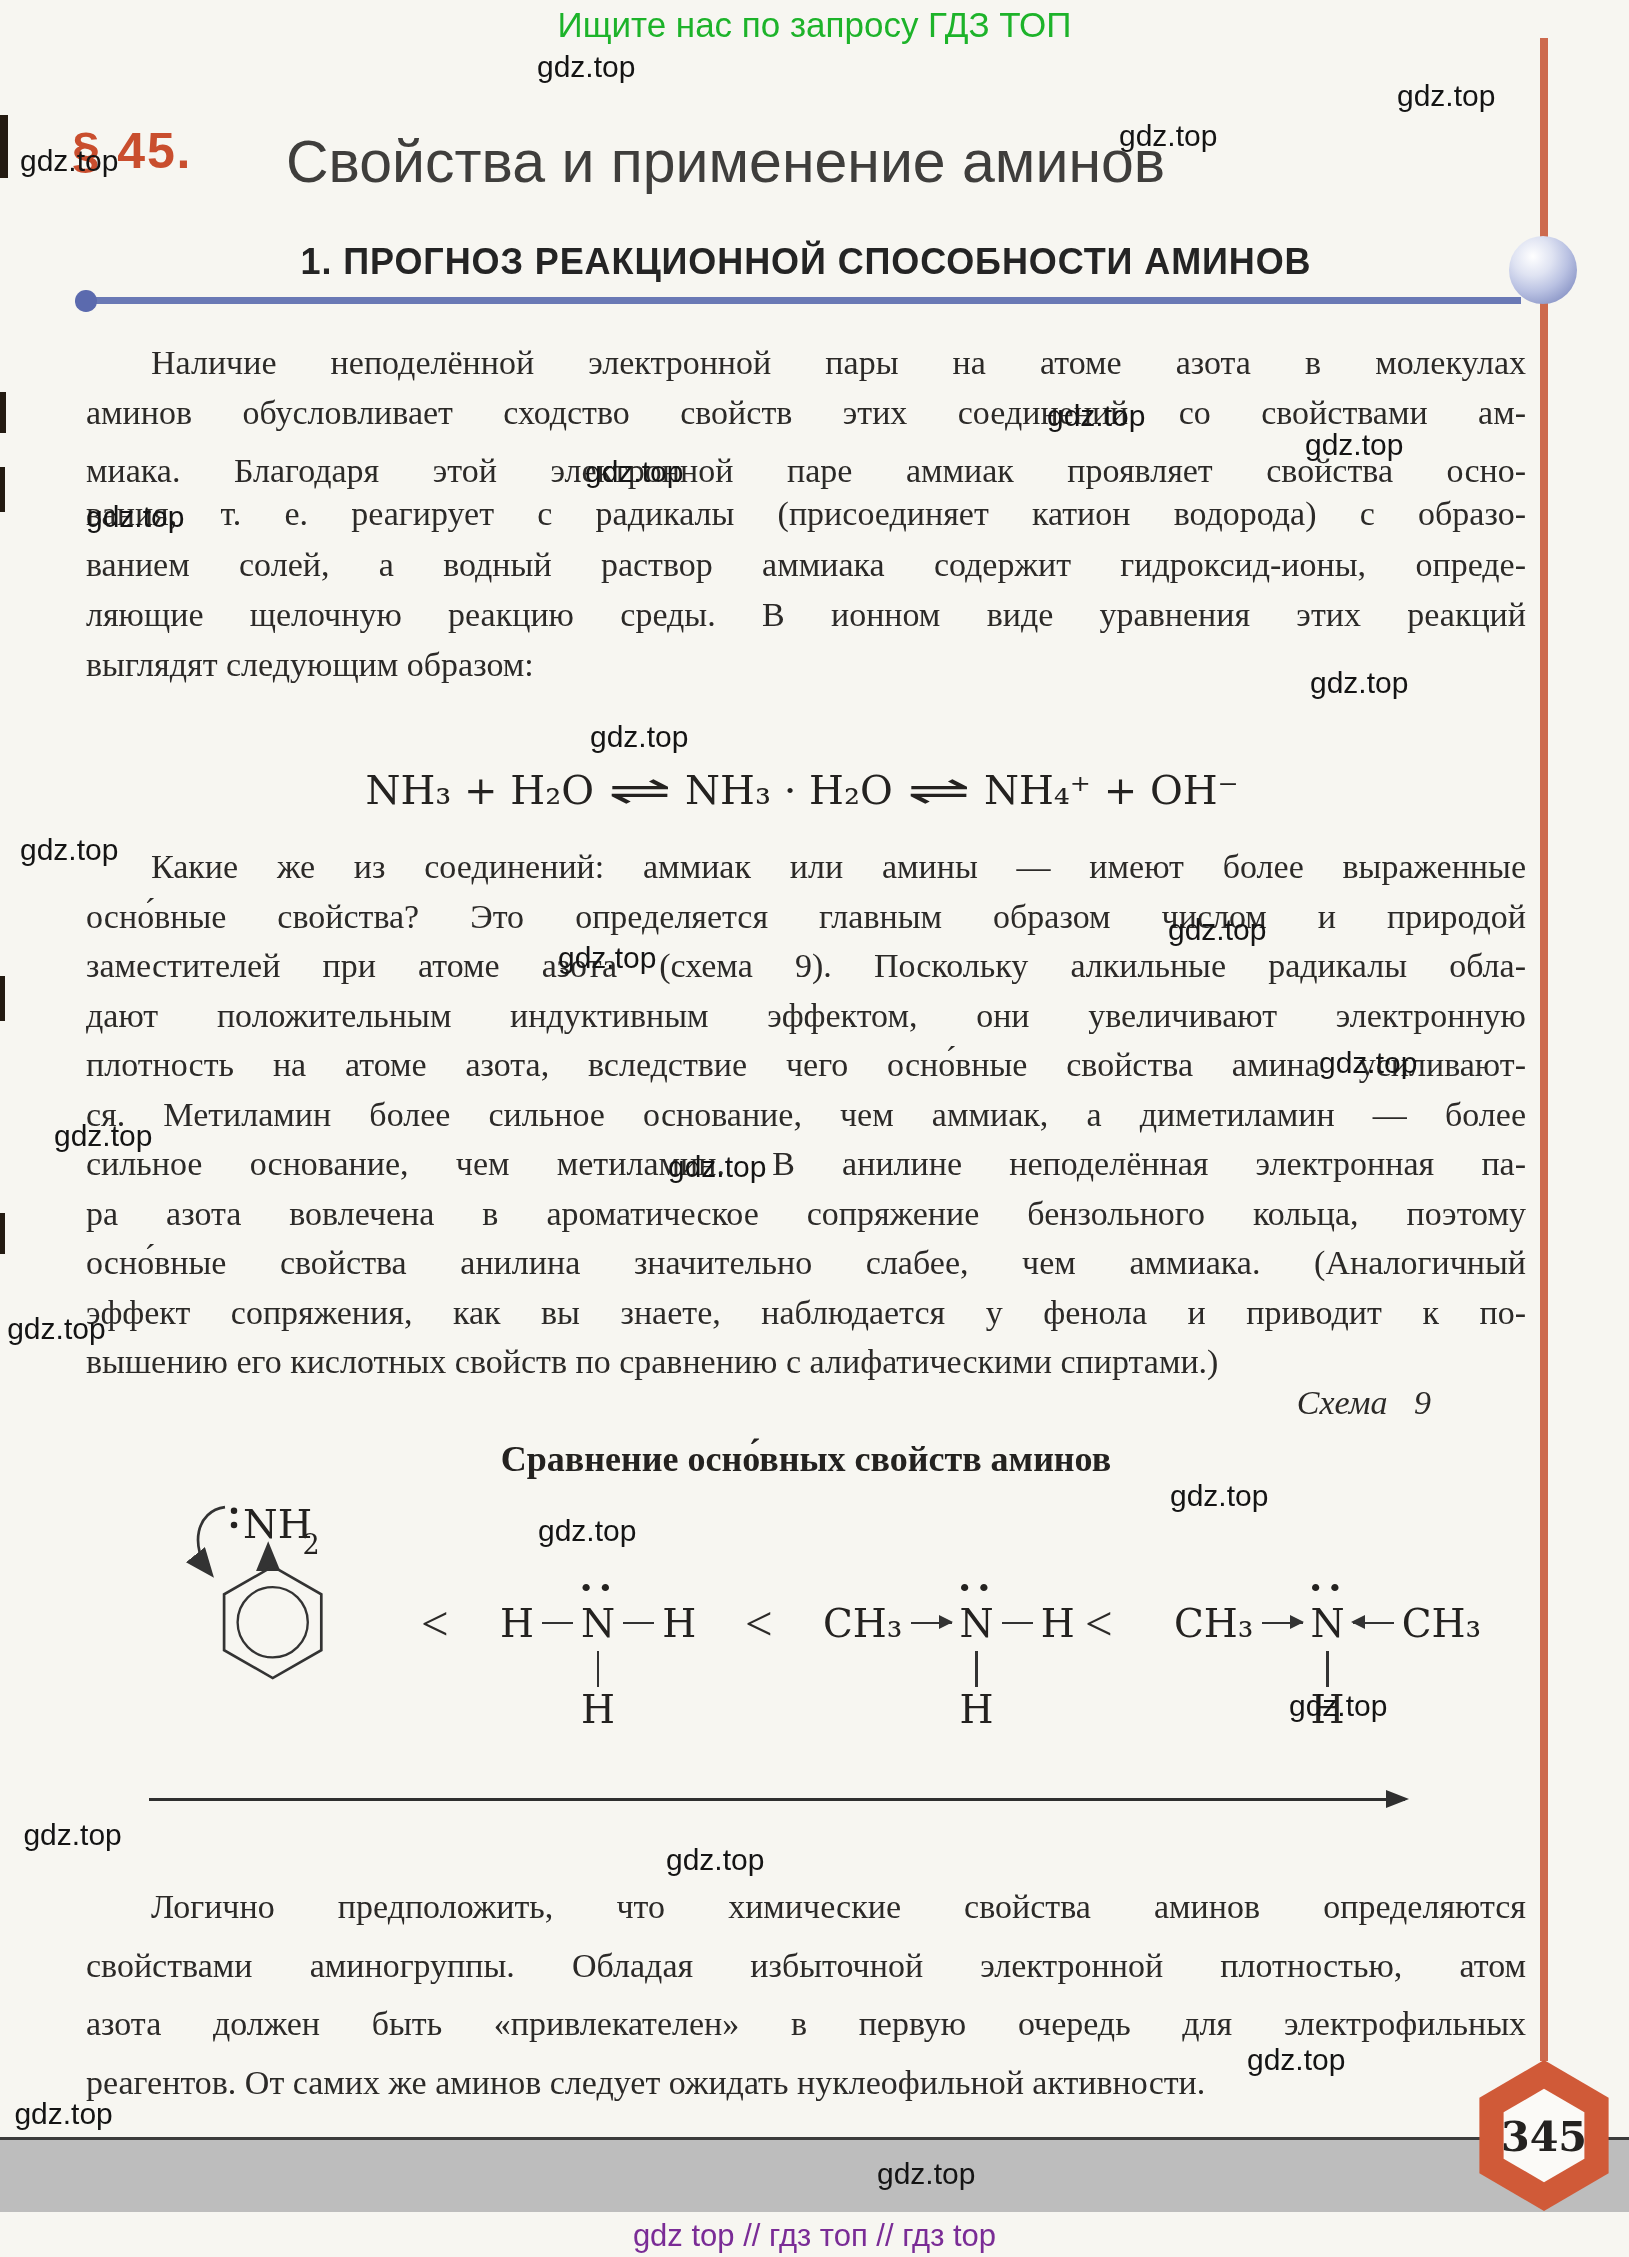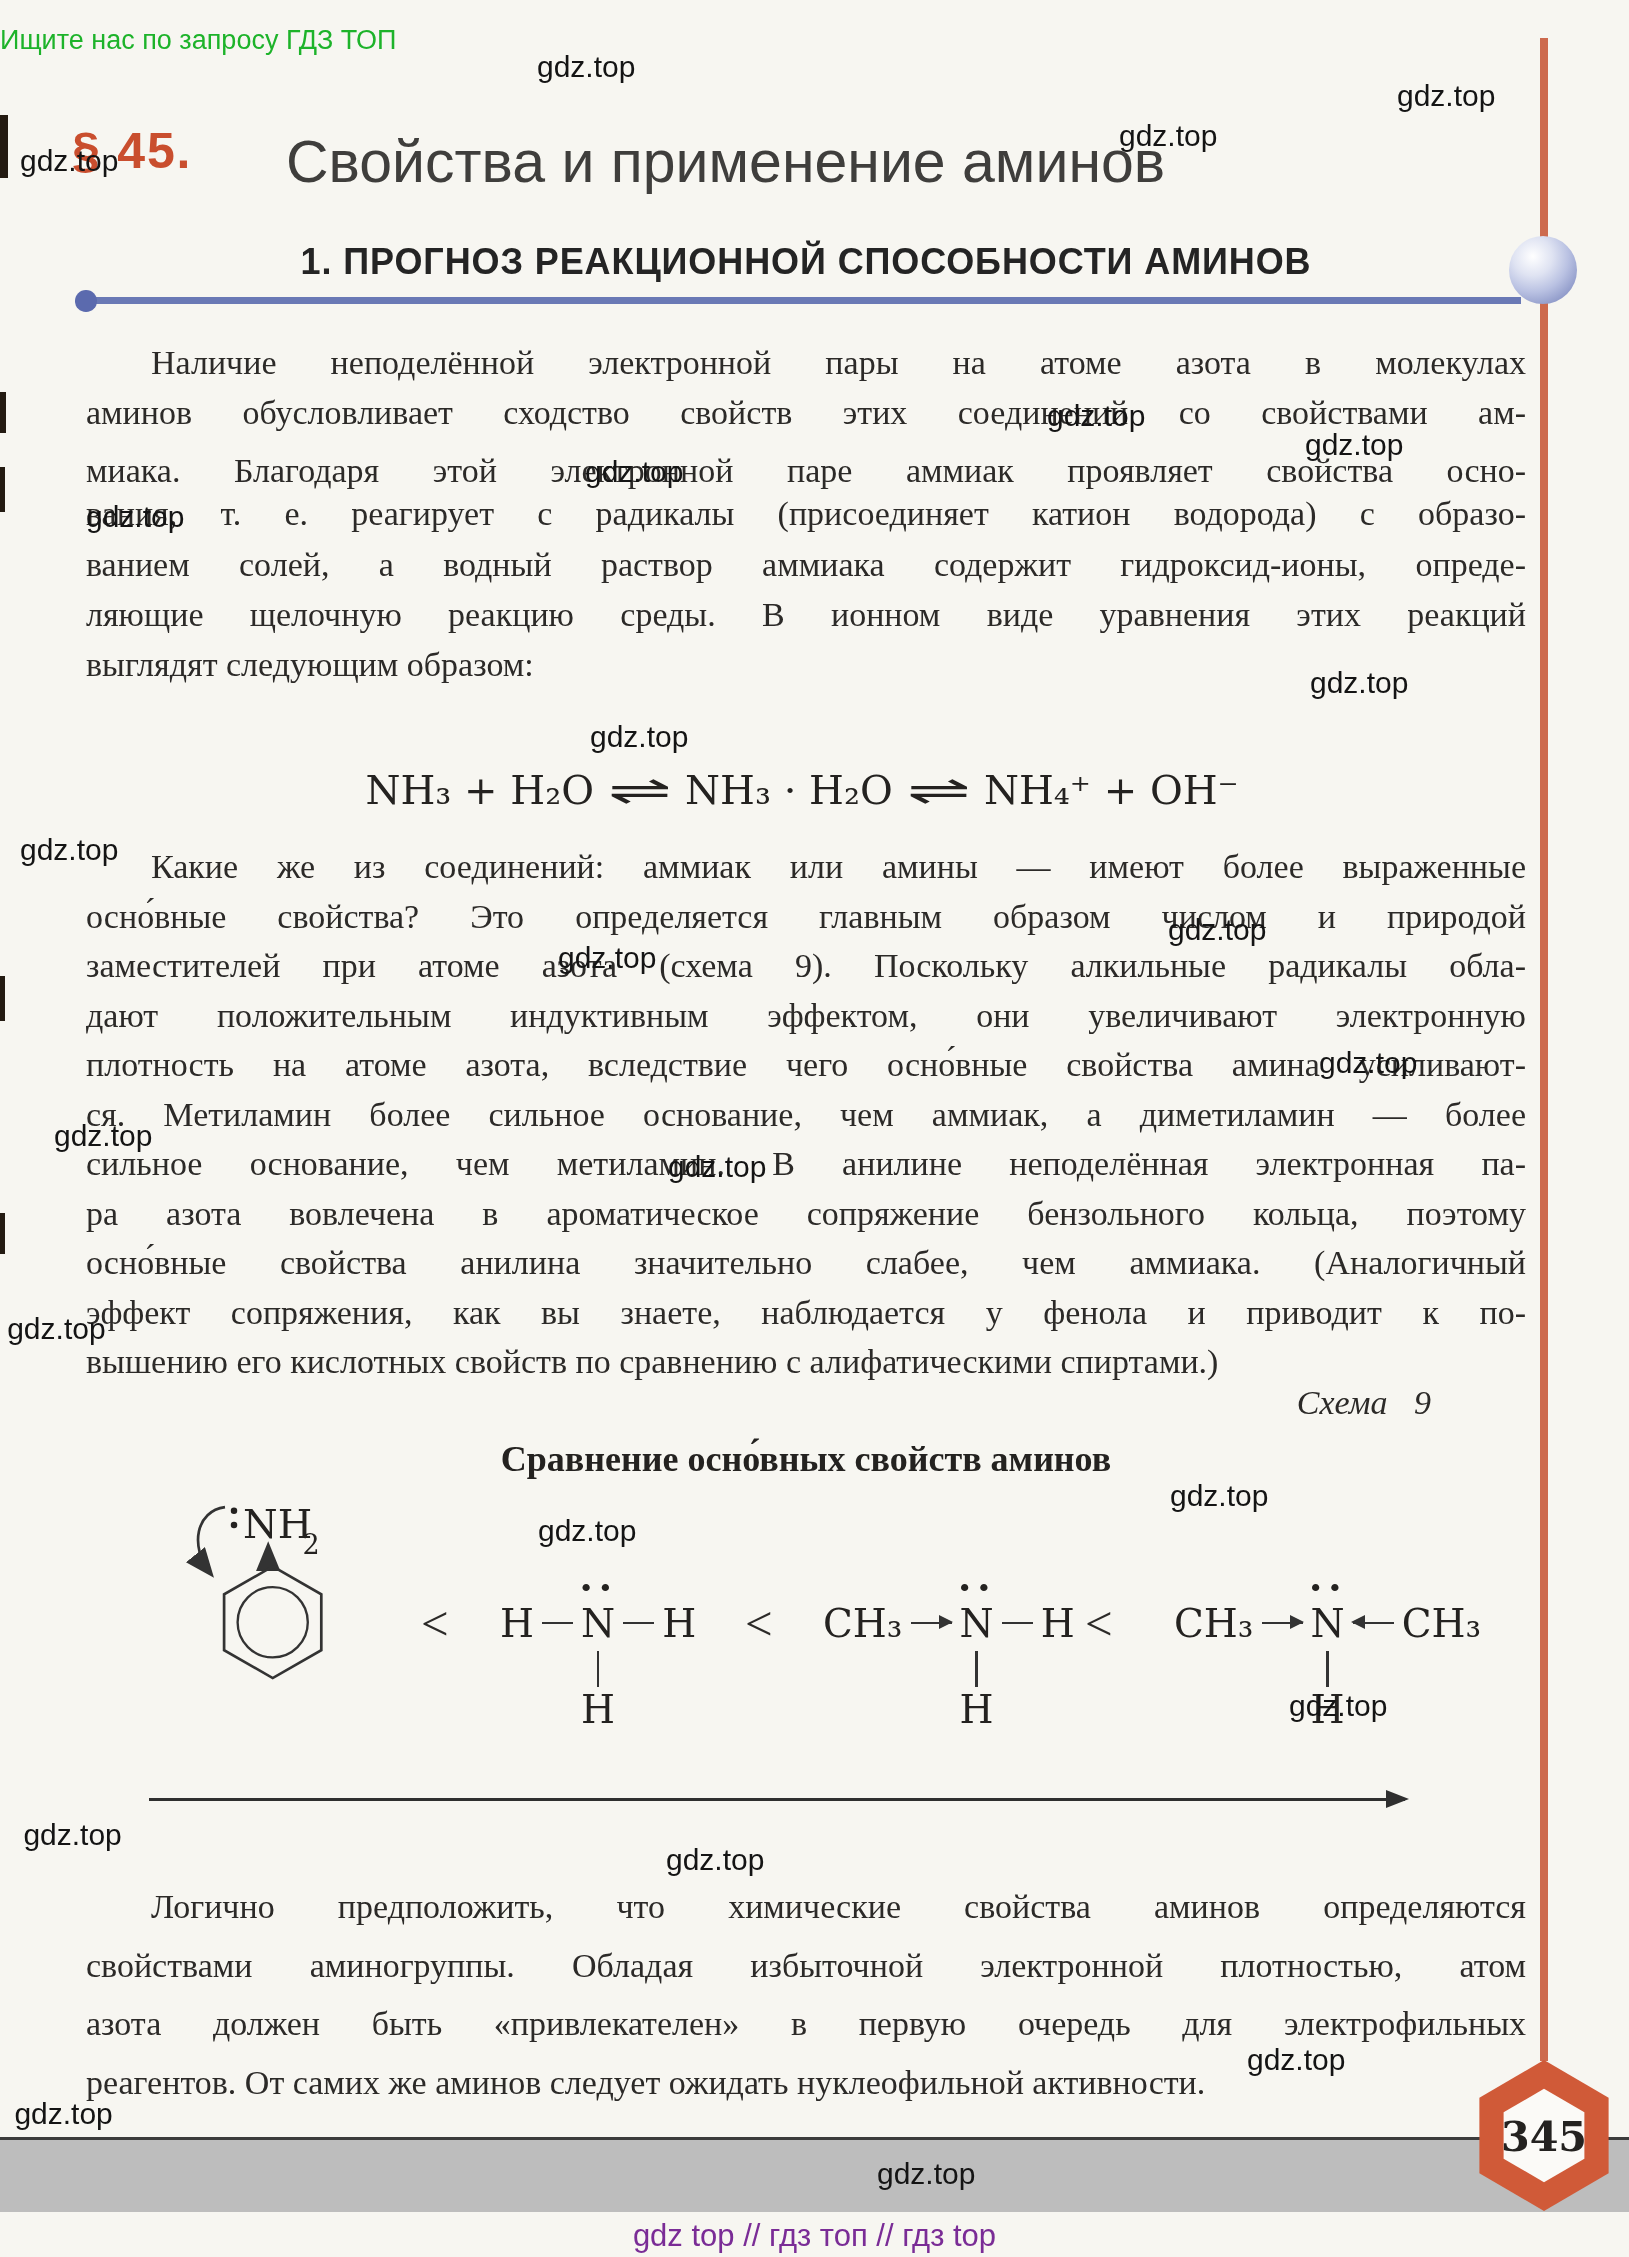--- a/index.html
+++ b/index.html
@@ -2,22 +2,22 @@
 <html style="font-size:14.4px"><head>
 <meta charset="utf-8">
 <style>
   html,body { margin:0; padding:0; background:#e8e8e8; }
   .page {
     position:relative; width:1629px; height:2257px; overflow:hidden;
     background:#f7f6f1; font-family:"Liberation Serif", serif; color:#2c2a28;
   }
   
   .banner {
-    position:absolute; top:5.4px; left:0; width:100%; 
-    font-family:"Liberation Sans", sans-serif; font-size:27px; color:#1db32a;margin-top:20px;
+    position:absolute; top:5.4px; left:0; width:100%; text-align:center;
+    font-family:"Liberation Sans", sans-serif; font-size:35px; color:#1db32a;
   }
   
   .wm {
     position:absolute; font-family:"Liberation Sans", sans-serif;
     font-size:30px; color:#141414; white-space:nowrap; z-index:6;
   }
   
   .par-mark {
     position:absolute; left:72px; top:122px; font-family:"Liberation Sans", sans-serif;
     font-weight:bold; font-size:50px; color:#c94e2e; letter-spacing:1.8px;

